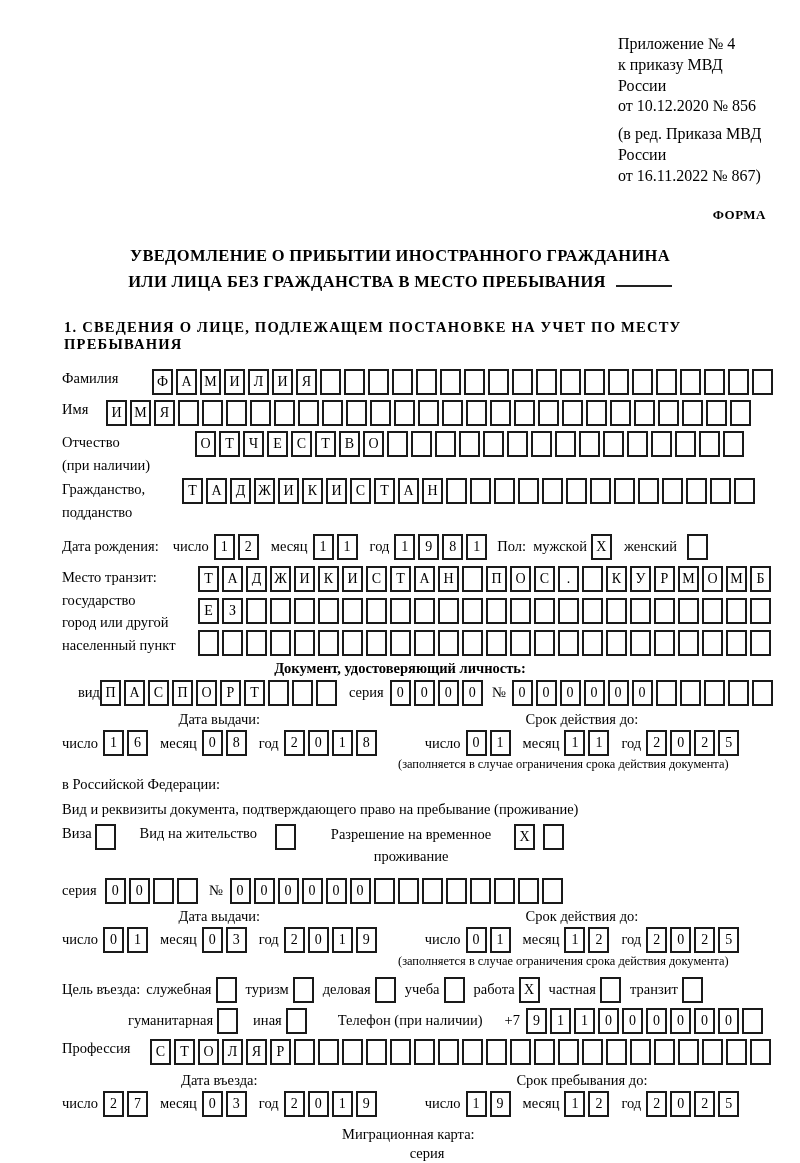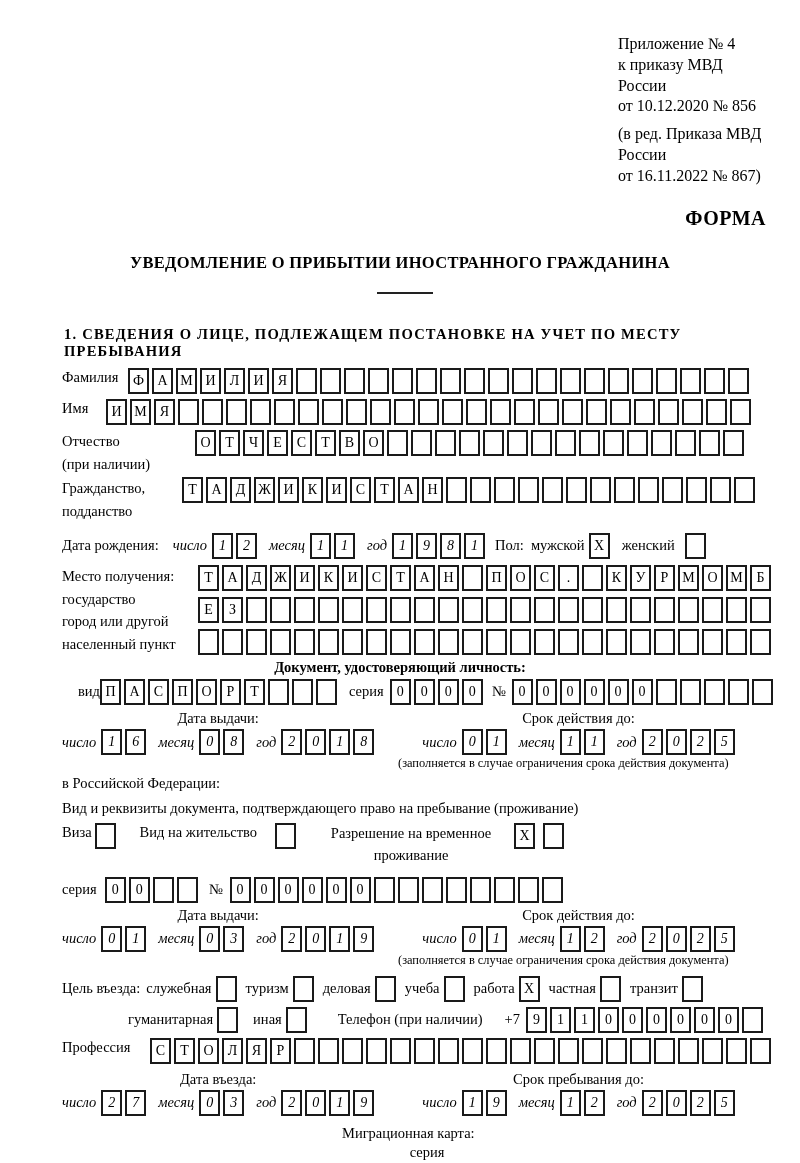--- a/index.html
+++ b/index.html
@@ -1,33 +1,33 @@
 <!DOCTYPE html>
 <html><head>
 <meta charset="utf-8">
 <style>
   html,body{margin:0;padding:0;background:#fff;}
   body{width:800px;height:1163px;overflow:hidden;color:#000;
        font-family:"Liberation Serif","DejaVu Serif",serif;}
   .page{position:relative;width:800px;height:1163px;}
   .refblock{margin:34px 30px 0 618px;font-size:16px;line-height:1.3;}
   .refgap{margin-top:7px;}
-  .forma{margin:20px 34px 0 0;text-align:right;font-weight:bold;font-size:20px;letter-spacing:.5px;}
+  .forma{margin:20px 34px 0 0;text-align:right;font-weight:bold;font-size:13px;letter-spacing:.5px;}
   .title{margin-top:20px;text-align:center;font-weight:bold;font-size:16.5px;line-height:1.6;letter-spacing:.3px;}
   .tunder{display:inline-block;width:56px;border-bottom:2px solid #222;height:2px;margin-left:10px;}
   .s1head{margin:24px 16px 0 64px;font-weight:bold;font-size:14.6px;letter-spacing:1.2px;}
   .row{display:flex;align-items:flex-start;margin-left:62px;font-size:14.5px;line-height:1.35;}
   .lbl{flex:none;}
   .l2{line-height:1.55;}
   .cells{display:flex;gap:3px;flex:none;}
   .cell,.cb{box-sizing:content-box;width:17px;height:22px;border:2px solid #1a1a1a;
             text-align:center;line-height:22px;font-size:14px;flex:none;display:inline-block;background:#fff;}
   .vgap{display:flex;flex-direction:column;gap:6px;}
   .dochead{margin-top:4px;text-align:center;font-weight:bold;font-size:14.5px;}
-  .dg{display:flex;align-items:center;flex:none;font-style:italic;}
+  .dg{display:flex;align-items:center;flex:none;}
   .dgl{margin-right:5px;flex:none;}
   .dgsp{margin-left:12px;}
   .dpair{display:flex;margin-left:62px;font-size:14.5px;}
   .dpcap{text-align:center;font-size:14.5px;margin-bottom:2px;}
   .dnote{margin:1px 14px 0 398px;font-size:12.4px;}
   .intro{margin:8px 20px 0 62px;font-size:14.5px;}
   .wlbl{display:inline-block;text-align:center;line-height:1.5;flex:none;}
   .cbx{margin-left:8px;}
   .opt{display:flex;align-items:center;margin-right:9px;}
   .opt .cb{margin-left:4px;}
@@ -43,26 +43,26 @@
     <div>к приказу МВД России</div>
     <div>от 10.12.2020 № 856</div>
     <div class="refgap">(в ред. Приказа МВД России</div>
     <div>от 16.11.2022 № 867)</div>
   </div>
 
   <div class="forma">ФОРМА</div>
 
   <div class="title">
     <div>УВЕДОМЛЕНИЕ О ПРИБЫТИИ ИНОСТРАННОГО ГРАЖДАНИНА</div>
-    <div><span class="tunder"></span></div>
+    <div><span>ИЛИ ЛИЦА БЕЗ ГРАЖДАНСТВА В МЕСТО ПРЕБЫВАНИЯ</span><span class="tunder"></span></div>
   </div>
 
   <div class="s1head">1. СВЕДЕНИЯ О ЛИЦЕ, ПОДЛЕЖАЩЕМ ПОСТАНОВКЕ НА УЧЕТ ПО МЕСТУ ПРЕБЫВАНИЯ</div>
 
-  <div class="row" style="margin-top:8px;">
+  <div class="row" style="margin-top:16px;gap:24px;">
     <span class="lbl" style="width:66px;">Фамилия</span>
     <span class="cells">
         <span class="cell">Ф</span>
         <span class="cell">А</span>
         <span class="cell">М</span>
         <span class="cell">И</span>
         <span class="cell">Л</span>
         <span class="cell">И</span>
         <span class="cell">Я</span>
         <span class="cell">&nbsp;</span>
@@ -208,21 +208,21 @@
     </span>
     <span class="lbl" style="margin-left:10px;">Пол:</span>
     <span class="lbl" style="margin-left:7px;">мужской</span>
     <span class="cb" style="margin-left:4px;">X</span>
     <span class="lbl" style="margin-left:12px;">женский</span>
     <span class="cb" style="margin-left:10px;">&nbsp;</span>
   </div>
 
   <div class="row" style="margin-top:6px;">
     <span class="lbl l2" style="width:136px;">
-      <div>Место получения:</div>
+      <div>Место транзит:</div>
       <div>государство</div>
       <div>город или другой</div>
       <div>населенный пункт</div>
     </span>
     <span class="vgap">
       <span class="cells">
           <span class="cell">Т</span>
           <span class="cell">А</span>
           <span class="cell">Д</span>
           <span class="cell">Ж</span>

